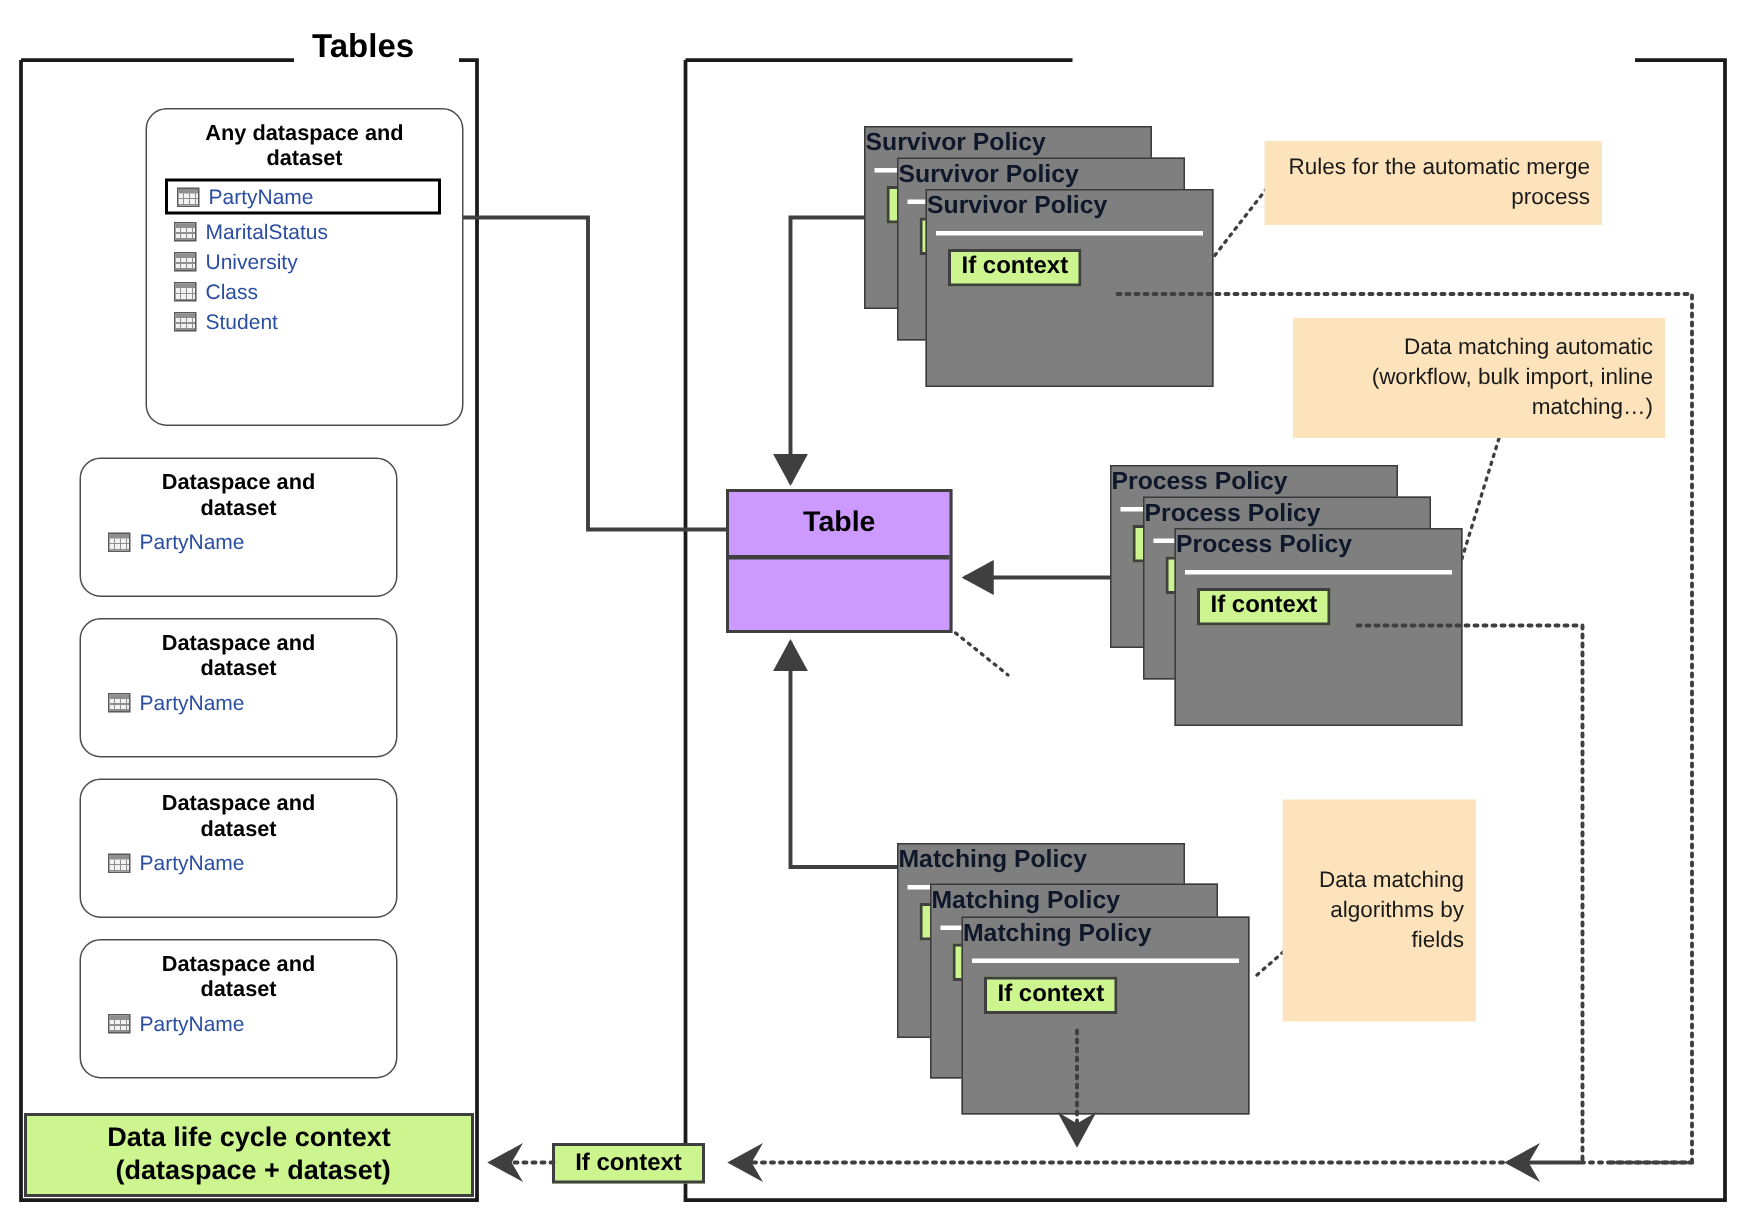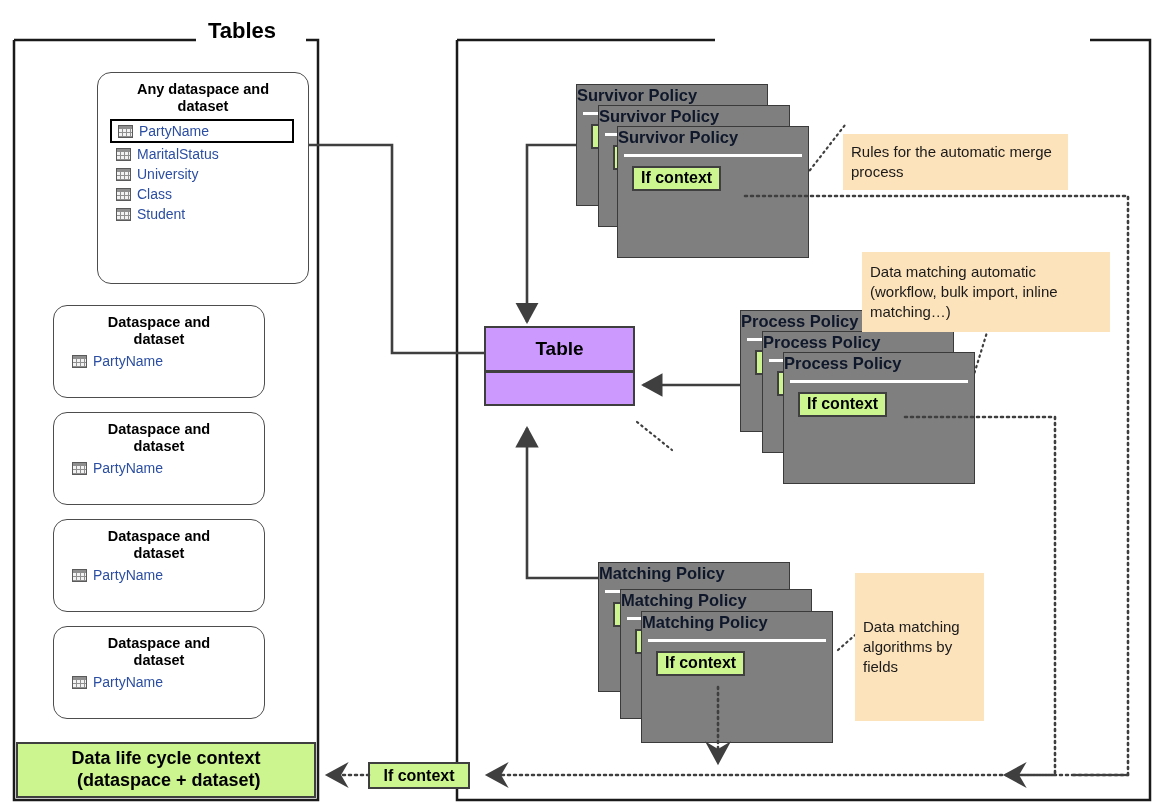--- a/index.html
+++ b/index.html
@@ -48,22 +48,22 @@
             margin:9px 0 0 14px;white-space:nowrap;}
 
   
   .tablenode{position:absolute;background:#cc99ff;border:2px solid #3f3f3f;
              box-sizing:border-box;z-index:5;}
   .tablenode .tn-head{height:42px;display:flex;align-items:center;justify-content:center;
              font-weight:bold;font-size:19px;color:#000;border-bottom:3px solid #3f3f3f;}
 
   
   .note{position:absolute;background:#fde3bb;color:#1a1a1a;font-size:15px;
-        text-align:left;line-height:1.35;display:flex;align-items:center;
-        justify-content:center;padding:14px 8px;box-sizing:border-box;z-index:5;margin-top:40px;}
+        text-align:right;line-height:1.35;display:flex;align-items:center;
+        justify-content:center;padding:14px 8px;box-sizing:border-box;z-index:5;}
 
   
   .ctx-badge{position:absolute;background:#ccf48f;border:2px solid #3f3f3f;
              font-size:16px;font-weight:bold;color:#000;display:flex;
              align-items:center;justify-content:center;box-sizing:border-box;z-index:6;}
 
   .conn-svg{position:absolute;left:0;top:0;width:1163px;height:806px;
             pointer-events:none;z-index:2;}
   .conn-top{z-index:7;}
 </style>
@@ -226,21 +226,21 @@
     <div class="pt">Matching Policy</div>
     <div class="sep"></div>
     <div class="ctx">If context</div>
   </div>
   <div class="pol" style="left:641px;top:611px;width:192px;height:132px;">
     <div class="pt">Matching Policy</div>
     <div class="sep"></div>
     <div class="ctx">If context</div>
   </div>
 
-  <div class="tablenode" style="left:484px;top:326px;width:151px;height:80px;">
+  <div class="tablenode" style="left:484px;top:326px;width:151px;height:96px;">
     <div class="tn-head">Table</div>
   </div>
 
   <div class="note" style="left:843px;top:94px;width:225px;height:56px;">Rules for the automatic merge process</div>
 
   <div class="note" style="left:862px;top:212px;width:248px;height:80px;">Data matching automatic (workflow, bulk import, inline matching…)</div>
 
 
   <div class="note" style="left:855px;top:533px;width:129px;height:148px;">Data matching algorithms by fields</div>
 

